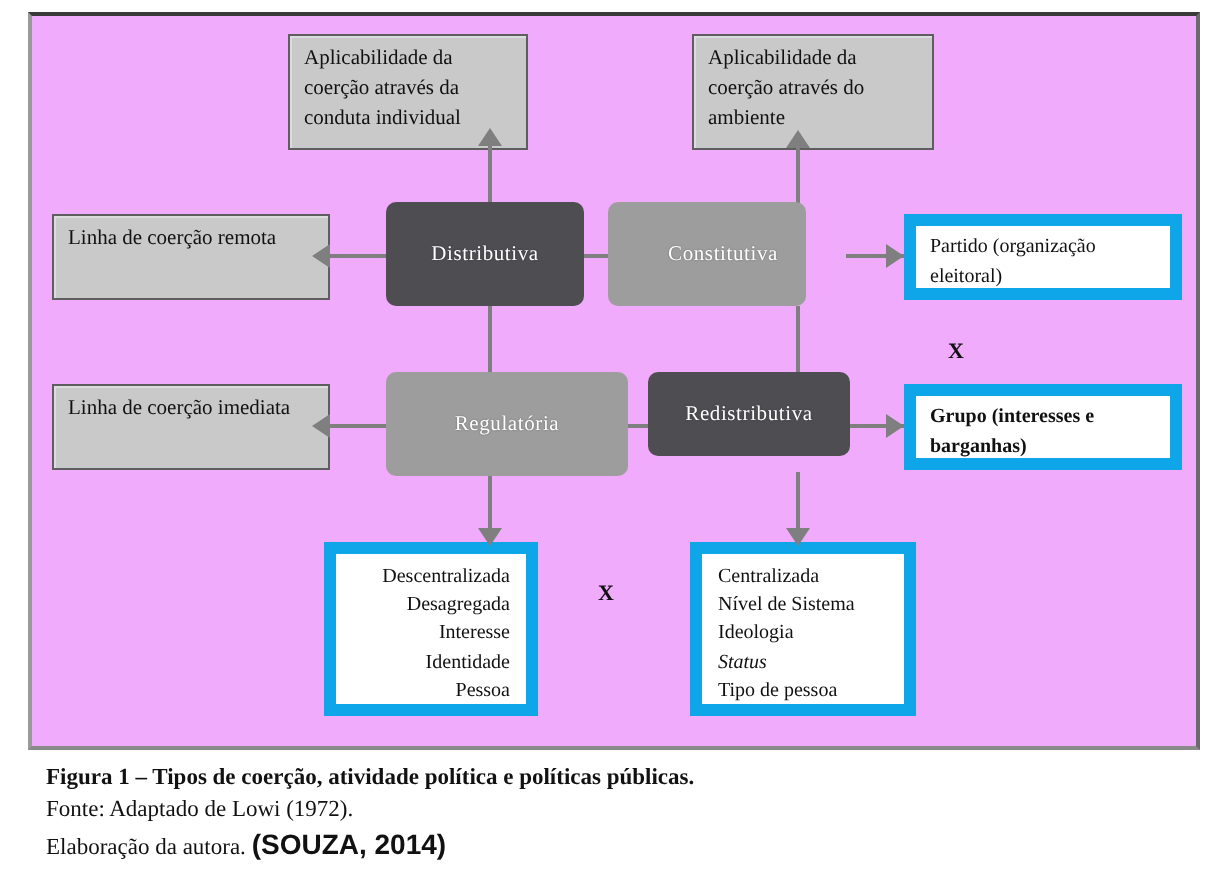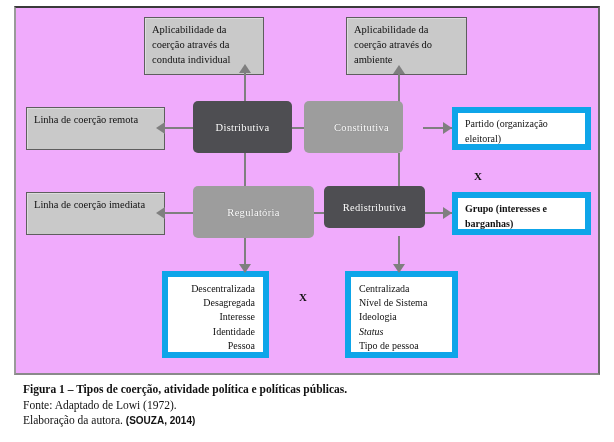--- a/index.html
+++ b/index.html
@@ -135,21 +135,21 @@
     top: 382px;
     width: 590px;
     font-size: 11.5px;
     line-height: 1.36;
     color: #111111;
   }
   #caption .bold { font-weight: bold; }
   .src-sans {
     font-family: "Liberation Sans", sans-serif;
     font-weight: bold;
-    font-size: 10px;
+    font-size: 14px;
   }
 </style>
 </head>
 <body>
 
 <div id="page">
 
   <div id="figure-frame">
 
     <div class="conn v" style="left:228px; top:60px; height:45px;"></div>

